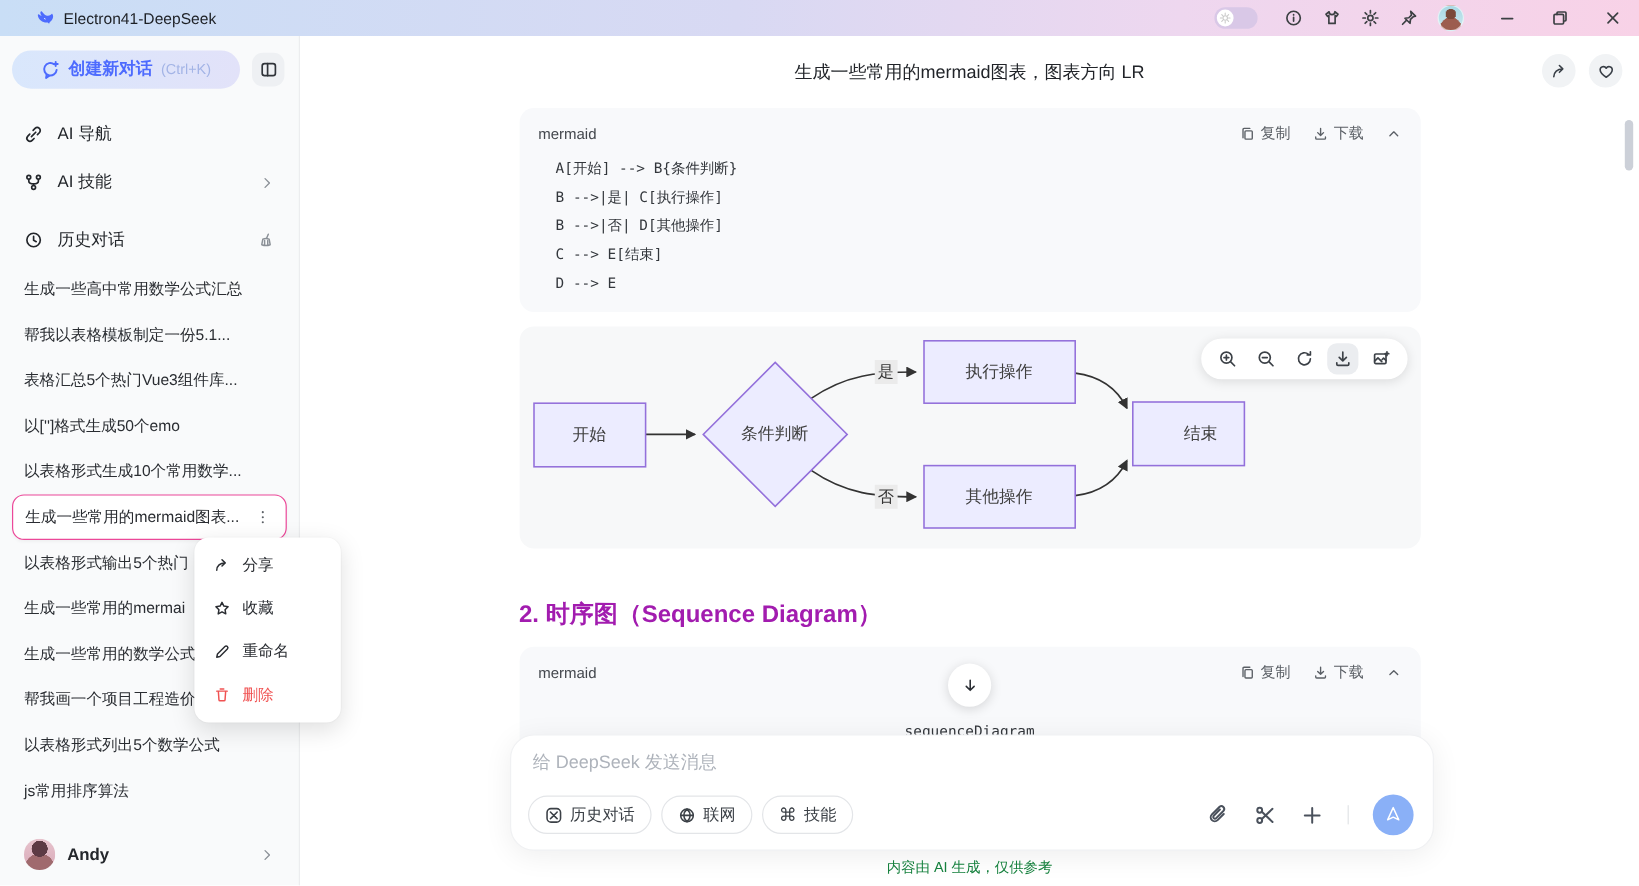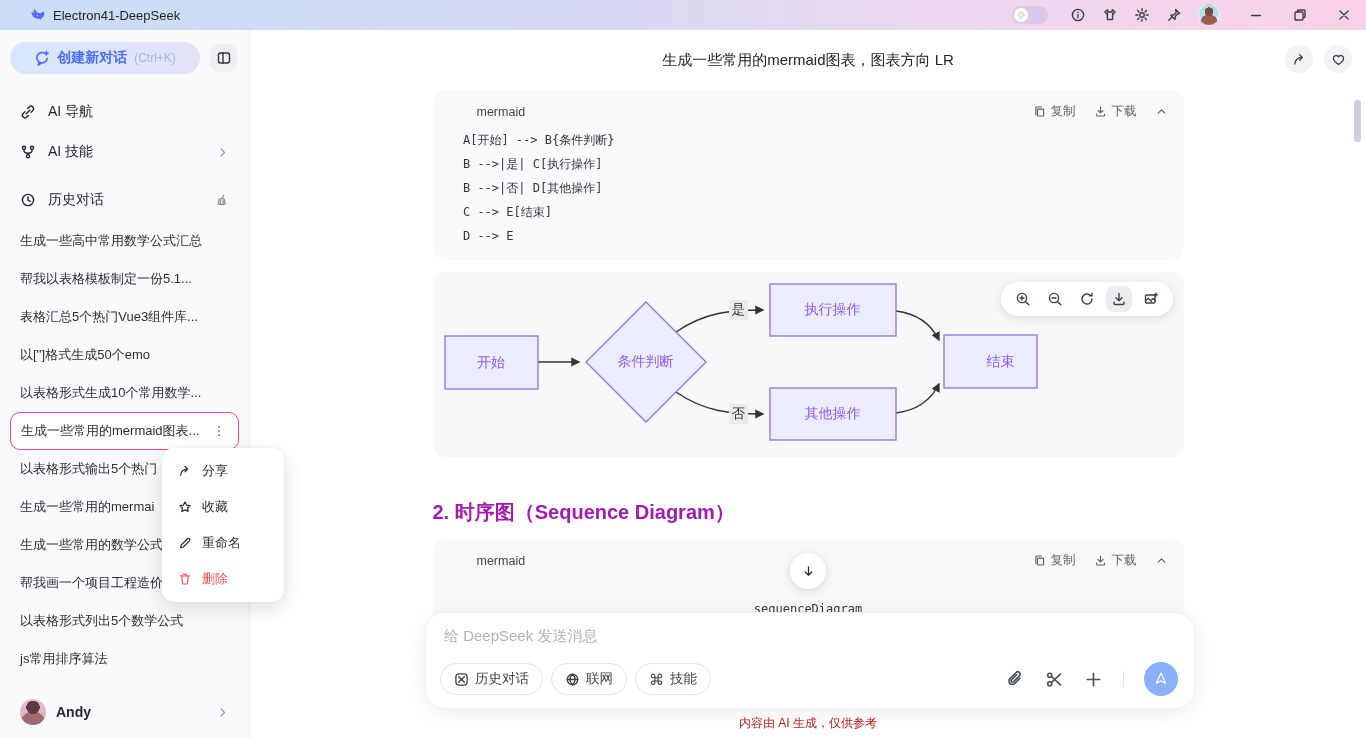--- a/index.html
+++ b/index.html
@@ -58,31 +58,31 @@
 
   
   .chat-header { height:60px; display:flex; align-items:center; justify-content:center; position:relative; }
   .chat-title { font-size:15px; color:#212429; }
   .hdr-btn { position:absolute; top:15px; width:28px; height:28px; border-radius:50%; background:#f1f3f5; border:none; color:#3a4048; display:flex; align-items:center; justify-content:center; }
   .hdr-share { right:53px; } .hdr-like { right:14px; }
   .content { width:751px; margin:0 auto; }
 
   .code-block { background:#f8f9fb; border-radius:12px; overflow:hidden; }
   .code-head { display:flex; align-items:center; padding:13px 16px 6px 16px; }
-  .code-lang { font-size:12.5px; color:#43474d;margin-left:28px; }
+  .code-lang { font-size:12.5px; color:#43474d; }
   .code-actions { margin-left:auto; display:flex; align-items:center; gap:18px; color:#5b6066; font-size:12.5px; }
   .code-act { display:flex; align-items:center; gap:5px; background:none; border:none; color:inherit; font-size:inherit; font-family:inherit; }
   .code-act svg { width:13px; height:13px; }
   .code-body { padding:2px 16px 12px 16px; }
   .code-line { font-family:"DejaVu Sans Mono",monospace; font-size:12px; color:#33373c; line-height:24px; white-space:pre; }
   .code-block.cut { height:96px; margin-top:13px; }
   .code-block.cut .code-body { padding-top:22px;text-align:center; }
 
   .diagram { position:relative; height:185px; margin-top:12px; background:#f7f8f9; border-radius:12px; }
-  .dg-label { position:absolute; display:flex; align-items:center; justify-content:center; font-size:14px; color:#8b5cf6;border-radius:22px; }
+  .dg-label { position:absolute; display:flex; align-items:center; justify-content:center; font-size:14px; color:#404040;border-radius:22px; }
   .edge-label { position:absolute; background:#ebebeb; padding:1px 3px; font-size:13.5px; color:#333; }
   .dg-toolbar { position:absolute; top:10px; right:11px; height:34px; background:#fff; border-radius:17px;
     box-shadow:0 2px 10px rgba(0,0,0,.12); display:flex; align-items:center; gap:6px; padding:0 9px; color:#3c4147; }
   .dg-tool { width:26px; height:26px; border:none; background:none; border-radius:8px; display:flex; align-items:center; justify-content:center; color:#3c4147; }
   .dg-tool.active { background:#ebedf0; }
 
   .section-heading { margin-top:41px; font-size:20px; font-weight:700; color:#a21caf; line-height:28px; }
 
   .scroll-down { position:absolute; left:540px; top:523px; width:36px; height:36px; border-radius:50%; background:#fff; border:none;
     box-shadow:0 2px 10px rgba(0,0,0,.15); color:#2b2f35; display:flex; align-items:center; justify-content:center; z-index:6; }
@@ -94,21 +94,21 @@
   .composer-row { position:absolute; left:14px; right:16px; bottom:12px; display:flex; align-items:center; }
   .tool-pill { height:32px; border:1px solid #e3e5e8; border-radius:16px; background:#fff; display:flex; align-items:center; gap:6px;
     padding:0 13px; font-size:13.5px; color:#3c4147; font-family:inherit; margin-right:8px; }
   .tool-pill .cmd { font-size:15px; line-height:1; }
   .composer-icons { margin-left:auto; display:flex; align-items:center; gap:20px; color:#4a515c; }
   .comp-icon-btn { background:none; border:none; color:inherit; display:flex; }
   .comp-icon-btn svg { width:19px; height:19px; }
   .vdiv { width:1px; height:16px; background:#e2e4e7; }
   .send-btn { width:34px; height:34px; border-radius:50%; border:none; background:#8ab0f7; color:#fff; display:flex; align-items:center; justify-content:center; }
 
-  .disclaimer { position:absolute; left:0; right:0; bottom:6px; text-align:center; font-size:12px; color:#b91c1c; z-index:9; }
+  .disclaimer { position:absolute; left:0; right:0; bottom:6px; text-align:center; font-size:12px; color:#15803d; z-index:9; }
   .scroll-thumb { position:absolute; right:5px; top:70px; width:7px; height:42px; border-radius:4px; background:#ccd0d8; }
 </style>
 </head>
 <body>
 
 <div class="titlebar">
   <div class="tb-left">
     <svg width="17" height="17" viewBox="0 0 24 24">
       <path fill="#4d6bfe" d="M22 6.5c-.6-.3-1 .2-1.4.6-.2.1-.3.3-.5.4-1.3 1-2.9 1.5-4.4 1.1-2.3-.5-3.6-2-5-3.8-.3-.4-.6-.8-1-1.1-.7-.5-1.3-.3-1.6.5-.2.5-.2 1-.1 1.6.2 1.2.8 2.2 1.5 3.2-.9-.3-1.8-.8-2.6-1.5-.4-.3-.8-.7-1.3-.5-.6.2-.7.8-.6 1.4.3 2.5 1.6 4.4 3.5 5.9 2.2 1.8 4.8 2.6 7.6 2.4.4 0 .8.1 1 .5.3.4.7.6 1.2.5.5-.2.5-.7.5-1.1 0-.3.1-.5.4-.7 2.1-1.3 3.4-3.2 3.7-5.7.2-1.4 0-2.8-.9-3.7z"></path>
       <path fill="#fff" d="M13.2 11.7c.4.4 1 .6 1.3 1.1-.6.3-1.2.1-1.7-.2-.5-.4-.6-.9-.4-1.2.2-.3.5-.1.8.3z"></path>

